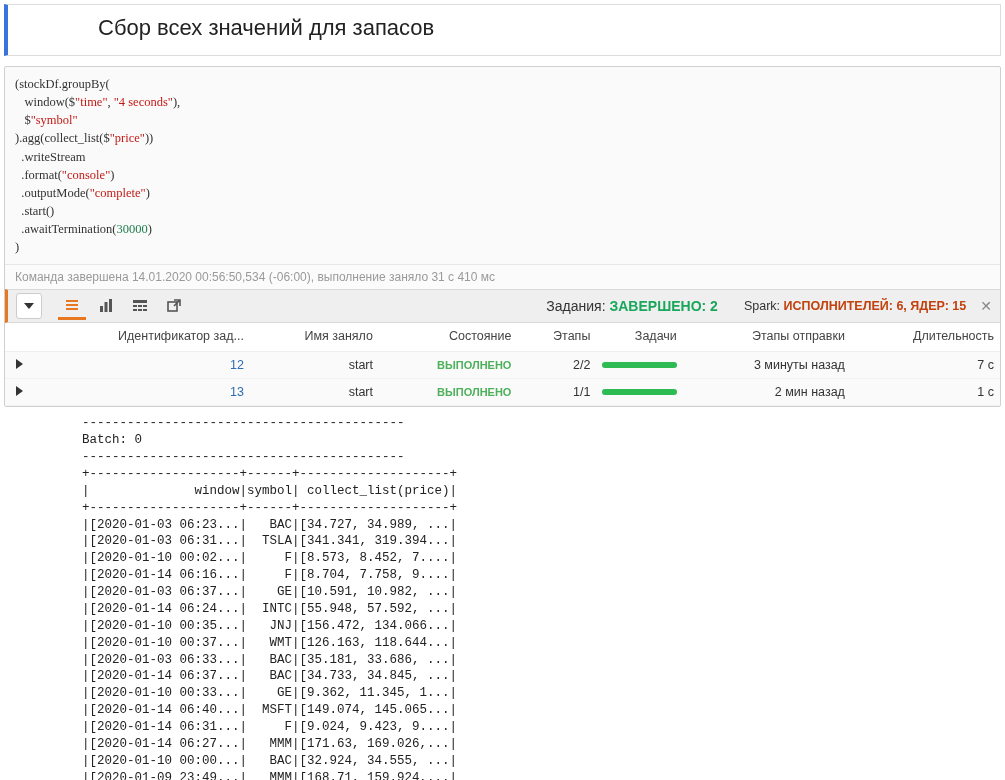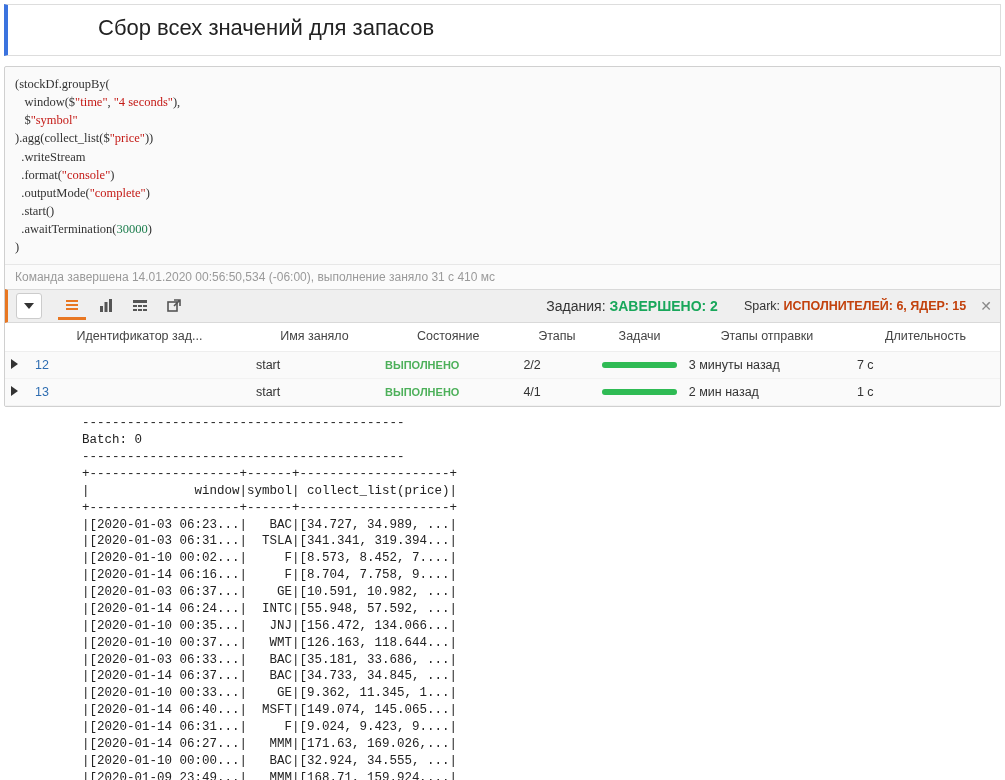--- a/index.html
+++ b/index.html
@@ -19,22 +19,22 @@
   .tab-icon { width: 28px; height: 28px; display: flex; align-items: center; justify-content: center; cursor: pointer; color: #555; }
   .tab-icon.active { border-bottom: 3px solid #e87722; color: #e87722; }
   .tab-icon svg { width: 16px; height: 16px; }
   .spacer { flex: 1; }
   .jobs-summary { font-size: 14px; color: #333; }
   .jobs-summary .done { color: #19a75b; font-weight: 600; }
   .spark-summary { font-size: 12.5px; margin-left: 20px; color: #333; }
   .spark-summary .detail { color: #c2410c; font-weight: 600; }
   .close-x { margin-left: 8px; color: #888; cursor: pointer; font-size: 14px; }
   .jobs-table { width: 100%; border-collapse: collapse; font-size: 12.5px; }
-  .jobs-table th { text-align: center; font-weight: 400; color: #444; padding: 6px 6px 8px 6px; border-bottom: 1px solid #eee; background: #fff; white-space: nowrap; }
-  .jobs-table td { text-align: left; padding: 6px; border-bottom: 1px solid #f2f2f2; }
+  .jobs-table th { text-align: right; font-weight: 400; color: #444; padding: 6px 6px 8px 6px; border-bottom: 1px solid #eee; background: #fff; white-space: nowrap; }
+  .jobs-table td { text-align: right; padding: 6px; border-bottom: 1px solid #f2f2f2; }
   .jobs-table td.task-cell { padding: 10px 6px; }
   .jobs-table .expand { width: 24px; color: #555; }
   .play-right { display: inline-block; width: 0; height: 0; border-top: 5px solid transparent; border-bottom: 5px solid transparent; border-left: 7px solid #333; }
   .status-done { color: #4db05a; font-weight: 600; font-size: 11px; margin-top: 24px; }
   .progress { height: 6px; background: #d7efe0; border-radius: 3px; position: relative; }
   .progress .bar { position: absolute; top: 0; left: 0; height: 100%; background: #2fbb54; border-radius: 3px; width: 100%; }
   .link { color: #2e6db1; cursor: pointer; }
   .output-block { margin: 8px 4px 4px 82px; font-family: Consolas, "Courier New", monospace; font-size: 12.5px; line-height: 1.35; white-space: pre; color: #222; }
 </style>
 </head>
@@ -122,21 +122,21 @@
               </div>
             </td>
             <td>3 минуты назад</td>
             <td>7 c</td>
           </tr>
           <tr>
             <td class="expand"><span class="play-right"></span></td>
             <td><span class="link">13</span></td>
             <td>start</td>
             <td><span class="status-done">ВЫПОЛНЕНО</span></td>
-            <td>4/1</td>
+            <td>1/1</td>
             <td class="task-cell">
               <div class="progress">
                 <div class="bar"></div>
               </div>
             </td>
             <td>2 мин назад</td>
             <td>1 c</td>
           </tr>
         </tbody>
     </table>

